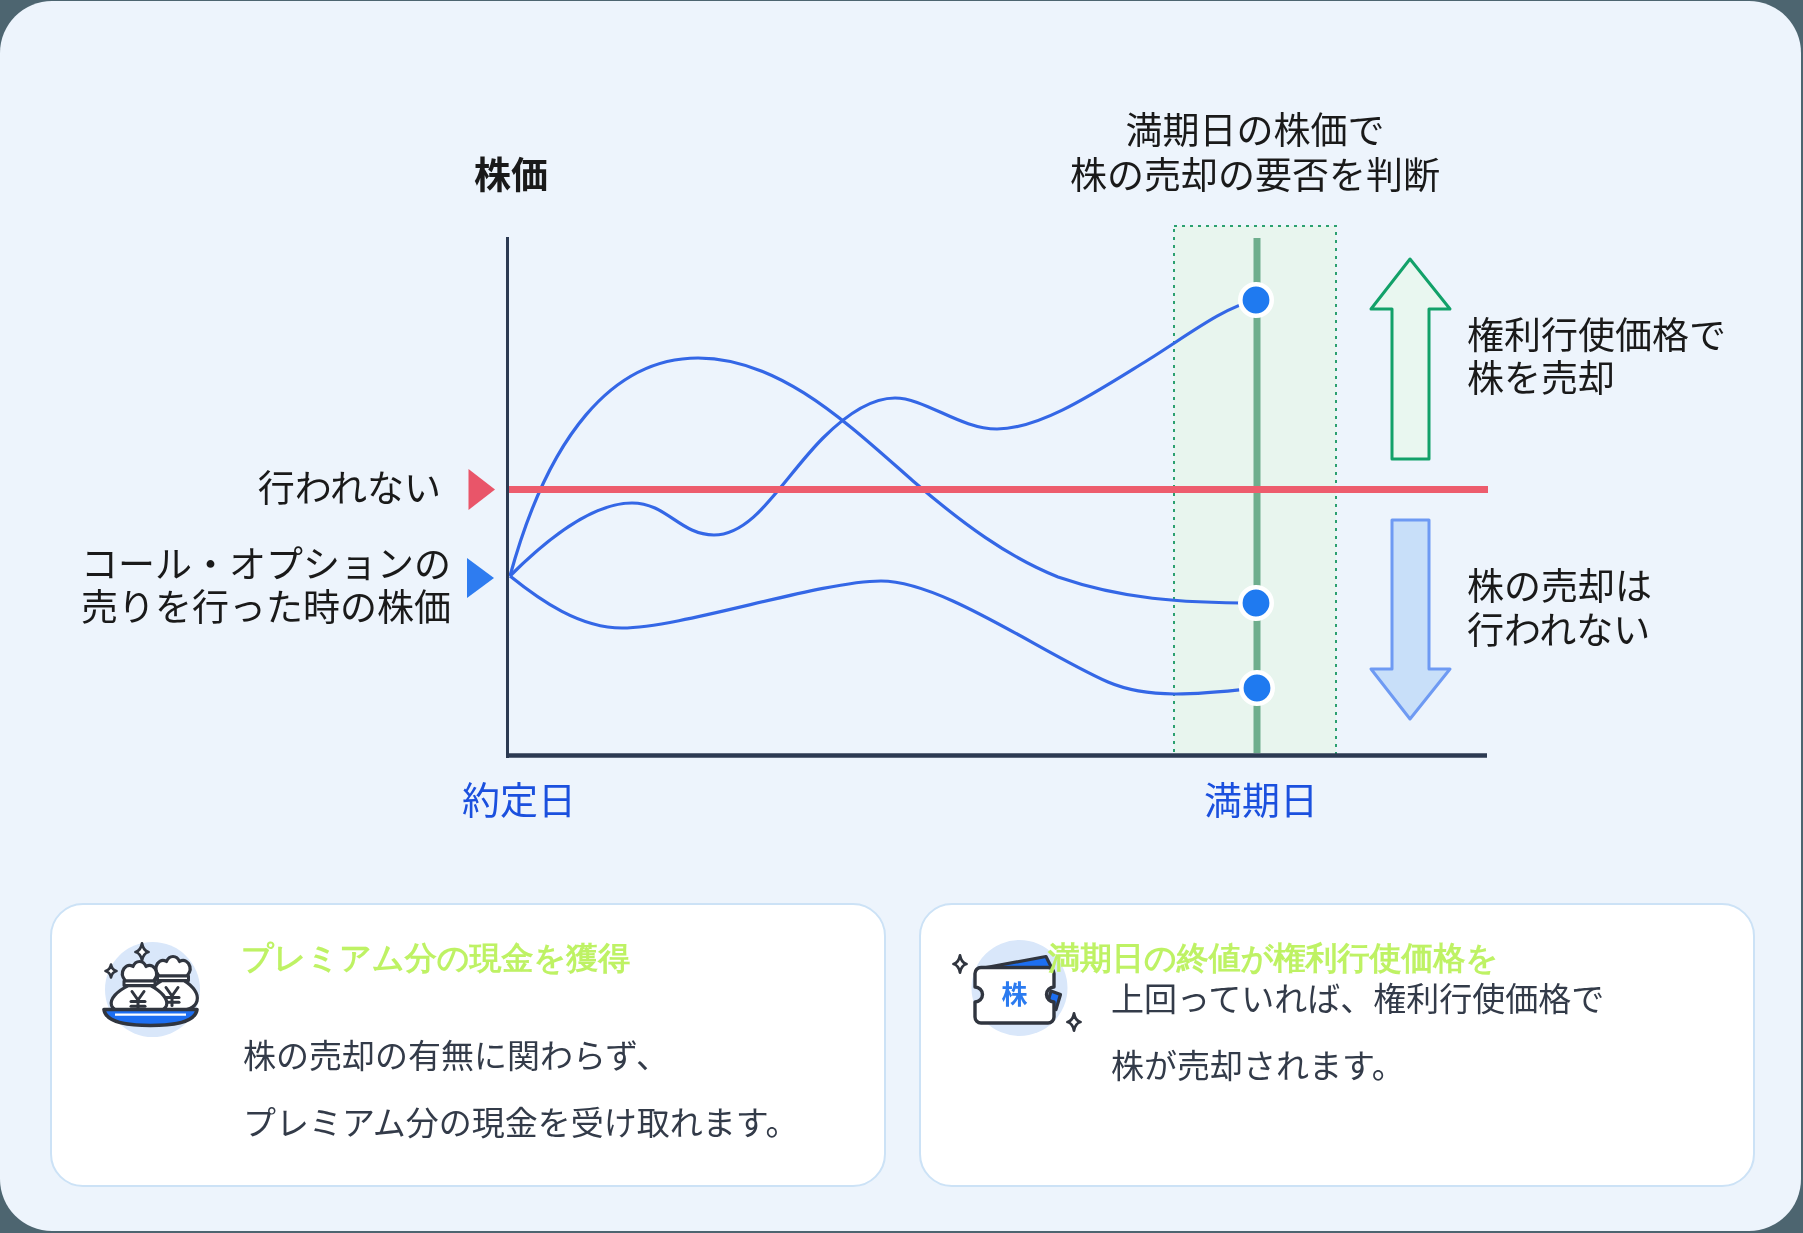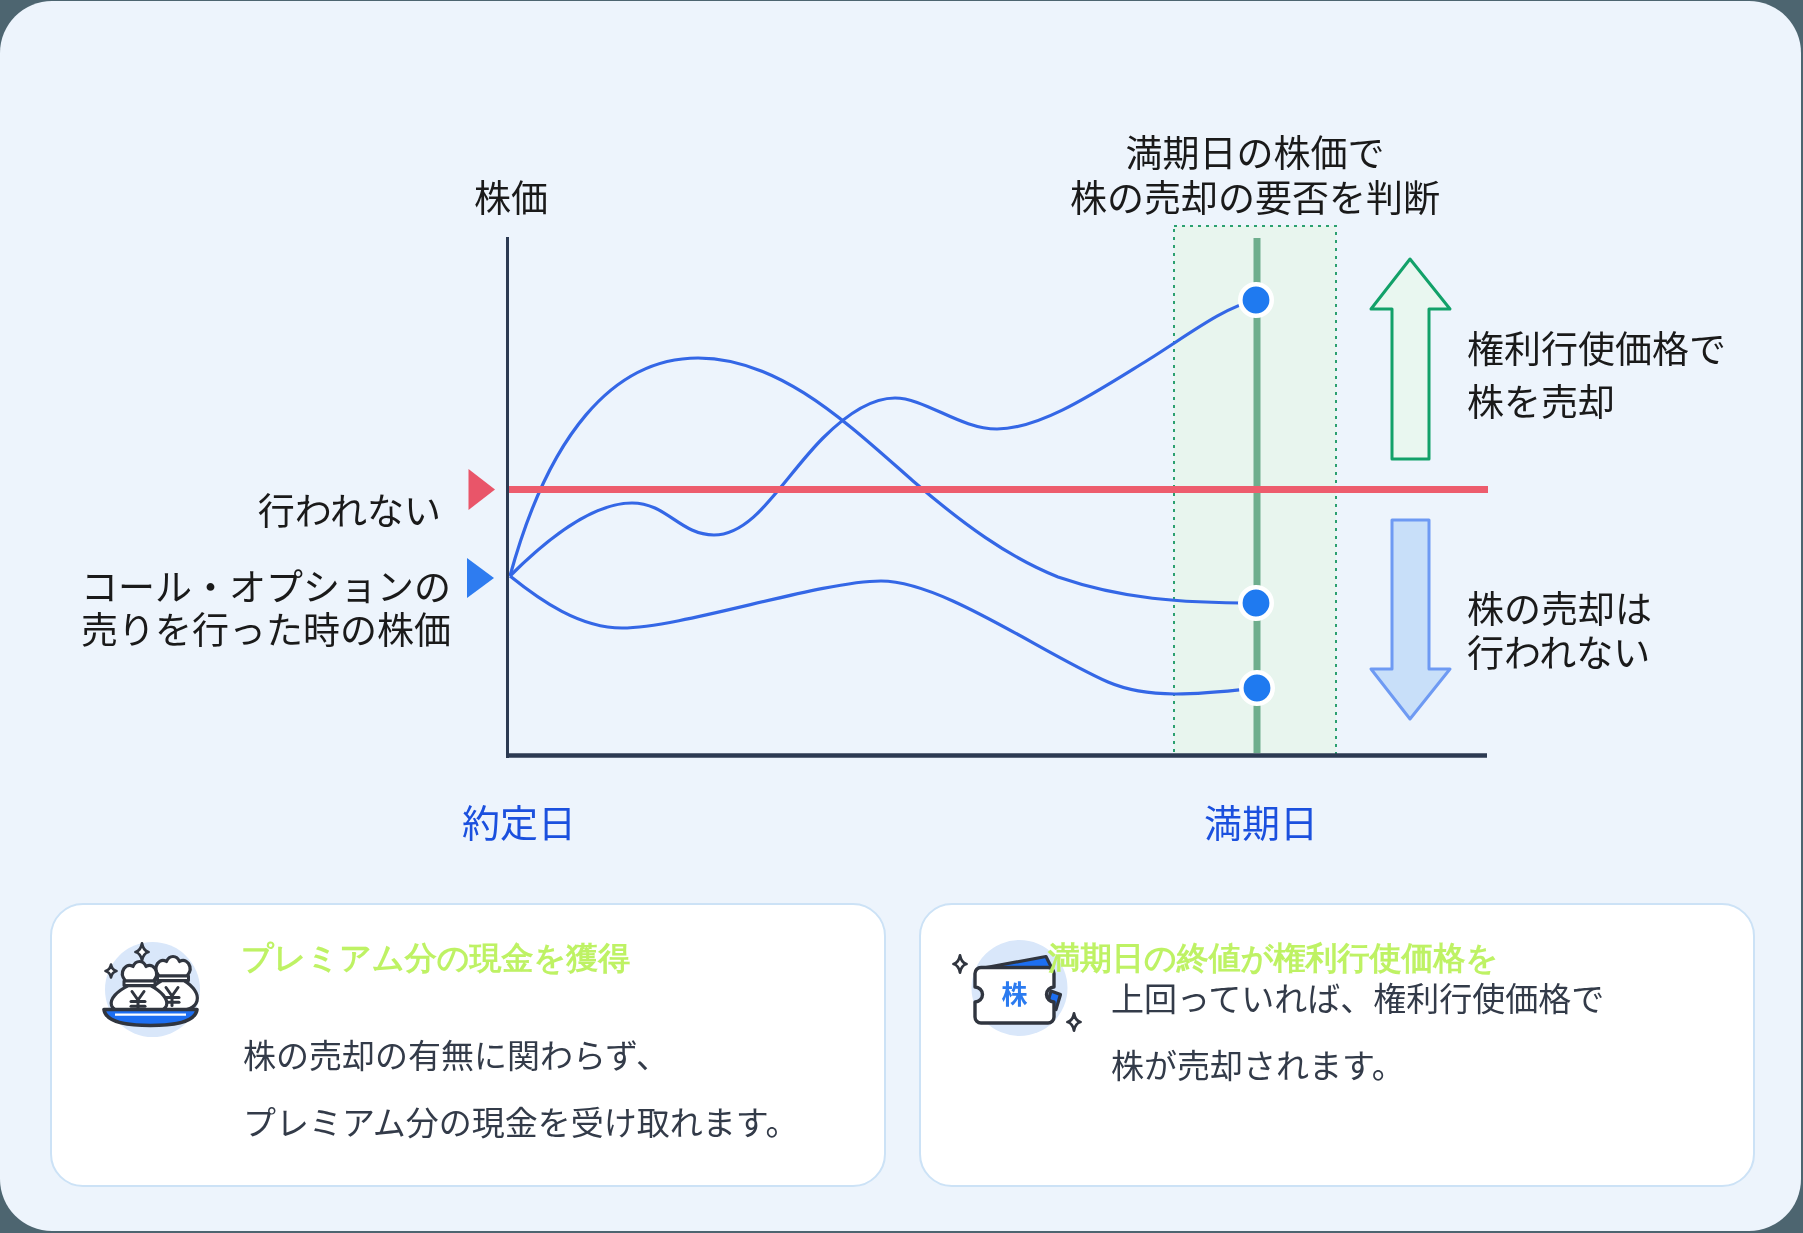--- a/index.html
+++ b/index.html
@@ -1,19 +1,19 @@
 <!DOCTYPE html>
 <html lang="ja"><head>
 <meta charset="utf-8">
 <style>
 html,body{margin:0;padding:0;}
 body{width:1803px;height:1233px;background:#4D6570;position:relative;overflow:hidden;
   font-family:"Liberation Sans","Noto Sans CJK JP",sans-serif;}
 .stage{position:absolute;left:0;top:1px;width:1801px;height:1230px;background:#EDF4FC;border-radius:52px;}
-.txt{position:absolute;font-size:37px;line-height:45px;color:#1A1A1A;letter-spacing:0;white-space:nowrap;margin-top:23px;}
+.txt{position:absolute;font-size:37px;line-height:45px;color:#1A1A1A;letter-spacing:0;white-space:nowrap;}
 .blue{color:#1B50DE;font-weight:400;font-size:38px;}
 .card{position:absolute;top:903px;height:284px;background:#fff;border:2px solid #CCE2F6;border-radius:33px;box-sizing:border-box;}
 .ctitle{position:absolute;font-size:32px;font-weight:700;color:#bef264;white-space:nowrap;font-family:Liberation Mono, monospace;}
 .cbody{position:absolute;font-size:33px;line-height:67px;color:#333B49;white-space:nowrap;}
 svg{position:absolute;left:0;top:0;}
 </style>
 </head>
 <body>
 <div class="stage"></div>
 
@@ -90,25 +90,25 @@
     <path d="M1051,991 L1060.5,994.5 L1056,1009.5 L1047,1005 Z" fill="#1D6FF2" stroke="#30353F" stroke-width="3.2" stroke-linejoin="round"></path>
 
     <path d="M981,967.5 L1048,967.5 A6,6 0 0 1 1054,973.5 L1054,987 A7.5,7.5 0 0 0 1054,1002 L1054,1017 A6,6 0 0 1 1048,1023 L981,1023 A6,6 0 0 1 975,1017 L975,1002 A7.5,7.5 0 0 0 975,987 L975,973.5 A6,6 0 0 1 981,967.5 Z" fill="#fff" stroke="#30353F" stroke-width="3.4" stroke-linejoin="round"></path>
     <text x="1014.5" y="1004" font-size="26" font-weight="700" fill="#2B7BF0" text-anchor="middle">株</text>
 
     <path d="M960,955.5 Q961.3,962.7 966.5,964 Q961.3,965.3 960,972.5 Q958.7,965.3 953.5,964 Q958.7,962.7 960,955.5 Z" fill="#fff" stroke="#30353F" stroke-width="2.8" stroke-linejoin="round"></path>
     <path d="M1074,1013.5 Q1075.3,1020.7 1080.5,1022 Q1075.3,1023.3 1074,1030.5 Q1072.7,1023.3 1067.5,1022 Q1072.7,1020.7 1074,1013.5 Z" fill="#fff" stroke="#30353F" stroke-width="2.8" stroke-linejoin="round"></path>
   </g>
 </svg>
 
-<div class="txt" id="kabuka" style="left:474px;top:154px;">株価</div>
+<div class="txt" id="kabuka" style="left:474px;top:154px;font-weight:bold;">株価</div>
 <div class="txt" id="toplabel" style="left:1005px;top:109px;width:500px;text-align:center;line-height:45px;">満期日の株価で<br>株の売却の要否を判断</div>
 <div class="txt" id="kenri" style="top:467px;text-align:right;left:auto;right:1362px;">行われない</div>
 <div class="txt" id="call" style="left:81px;top:544px;width:370px;text-align:right;line-height:43px;">コール・オプションの<br>売りを行った時の株価</div>
-<div class="txt" id="uplab" style="left:1467px;top:301px;line-height:53px;">権利行使価格で<br>株を売却</div>
+<div class="txt" id="uplab" style="left:1467px;top:315px;line-height:43px;">権利行使価格で<br>株を売却</div>
 <div class="txt" id="dnlab" style="left:1467px;top:566px;line-height:44px;">株の売却は<br>行われない</div>
 <div class="txt blue" id="yakujo" style="left:462px;top:779px;">約定日</div>
 <div class="txt blue" id="manki" style="left:1204px;top:779px;text-align:center;">満期日</div>
 
 <div class="ctitle" id="t1" style="left:241px;top:937px;">プレミアム分の現金を獲得</div>
 <div class="cbody" id="b1" style="left:243px;top:1023px;">株の売却の有無に関わらず、<br>プレミアム分の現金を受け取れます。</div>
 <div class="ctitle" id="t2" style="left:1048px;top:937px;">満期日の終値が権利行使価格を</div>
 <div class="cbody" id="b2" style="left:1111px;top:966px;">上回っていれば、権利行使価格で<br>株が売却されます。</div>
 
 </body></html>

